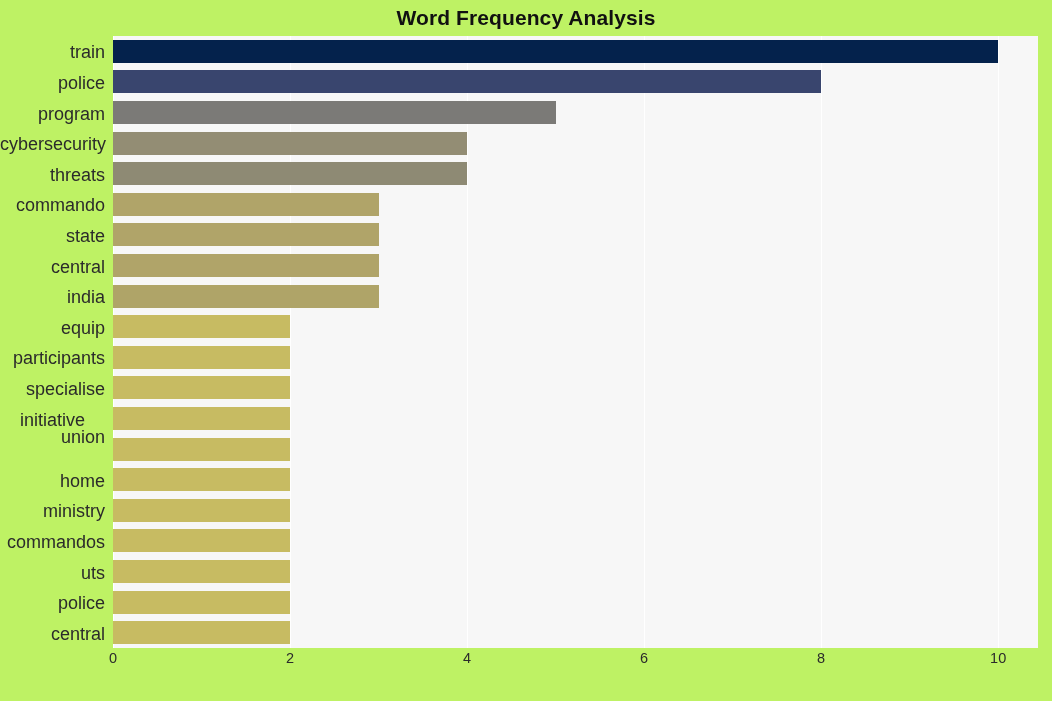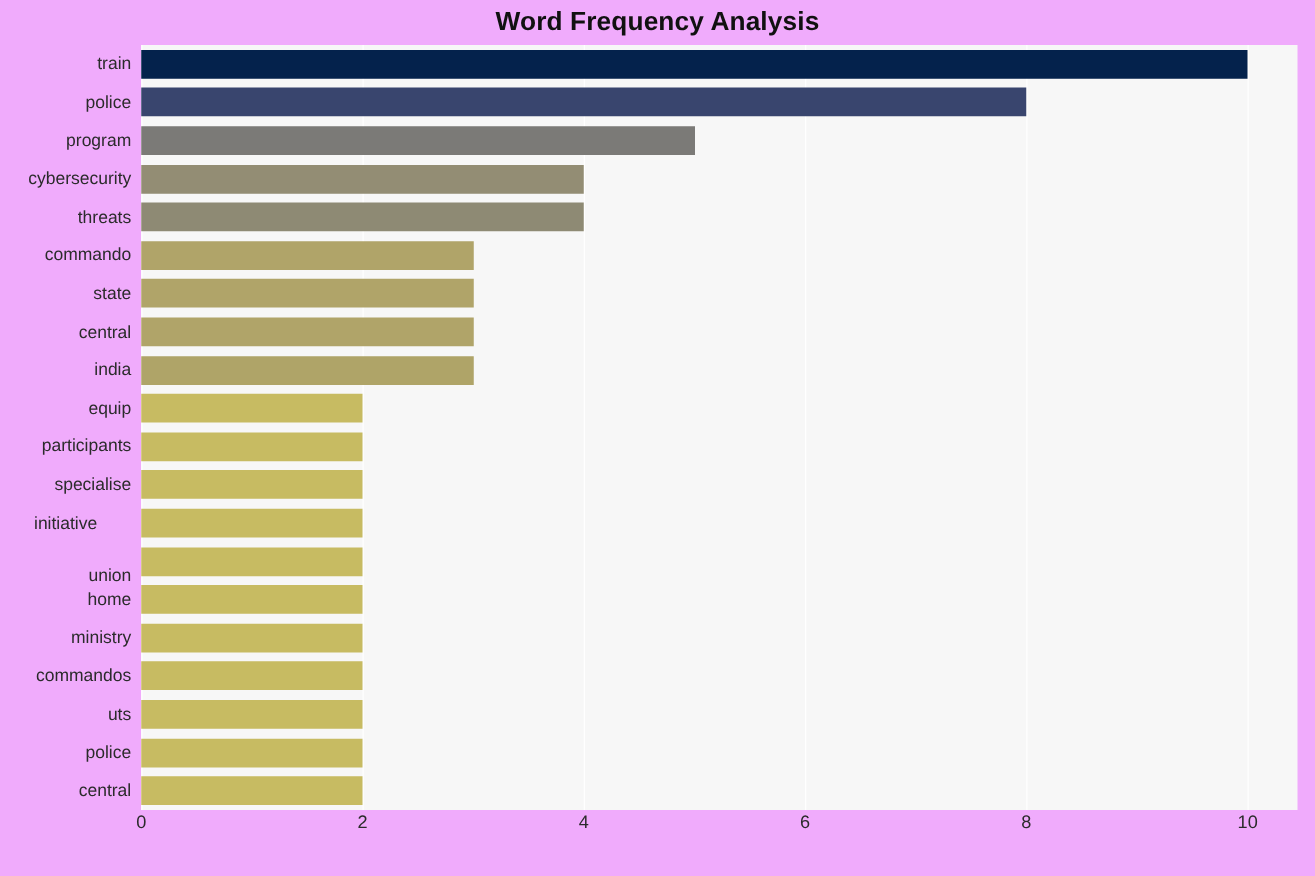--- a/index.html
+++ b/index.html
@@ -11,21 +11,21 @@
     width: 1052px;
     height: 701px;
     font-family: "Liberation Sans", sans-serif;
     overflow: hidden;
   }
 
   #chart-root {
     position: relative;
     width: 1052px;
     height: 701px;
-    background: #f0abfc;
+    background: #bef264;
   }
 
   
   #chart-title {
     position: absolute;
     left: 0;
     top: 6px;
     width: 1052px;
     text-align: center;
     font-size: 21px;
@@ -73,21 +73,21 @@
     left: 0;
     top: 36px;
     width: 105px;
     height: 612px;
   }
   .y-tick-label {
     position: absolute;
     right: 0;
     width: 105px;
     text-align: right;
-    font-size: 14px;
+    font-size: 18px;
     color: #2b2b2b;
     white-space: nowrap;
   }
 
   
   #x-axis-labels {
     position: absolute;
     left: 0;
     top: 650px;
     width: 1052px;
@@ -157,21 +157,21 @@
       <div class="y-tick-label" style="top: 98.1px; color: rgb(43, 43, 43); text-align: right;">cybersecurity</div>
       <div class="y-tick-label" style="top: 128.7px; color: rgb(43, 43, 43);">threats</div>
       <div class="y-tick-label" style="top: 159.3px; color: rgb(43, 43, 43);">commando</div>
       <div class="y-tick-label" style="top: 189.9px; color: rgb(43, 43, 43); margin-left: 31px;">state</div>
       <div class="y-tick-label" style="top: 220.5px; color: rgb(43, 43, 43);">central</div>
       <div class="y-tick-label" style="top: 251.1px; color: rgb(43, 43, 43);">india</div>
       <div class="y-tick-label" style="top: 281.7px; color: rgb(43, 43, 43); margin-left: 32px;">equip</div>
       <div class="y-tick-label" style="top: 312.3px; color: rgb(43, 43, 43);">participants</div>
       <div class="y-tick-label" style="top: 342.9px; color: rgb(43, 43, 43);">specialise</div>
       <div class="y-tick-label" style="top: 373.5px; color: rgb(43, 43, 43); text-align: center;">initiative</div>
-      <div class="y-tick-label" style="top: 416px; color: rgb(43, 43, 43);">union</div>
+      <div class="y-tick-label" style="top: 391px; color: rgb(43, 43, 43);">union</div>
       <div class="y-tick-label" style="top: 434.7px; color: rgb(43, 43, 43);">home</div>
       <div class="y-tick-label" style="top: 465.3px; color: rgb(43, 43, 43);">ministry</div>
       <div class="y-tick-label" style="top: 495.9px; color: rgb(43, 43, 43);">commandos</div>
       <div class="y-tick-label" style="top: 526.5px; color: rgb(43, 43, 43);">uts</div>
       <div class="y-tick-label" style="top: 557.1px; color: rgb(43, 43, 43);">police</div>
       <div class="y-tick-label" style="top: 587.7px; color: rgb(43, 43, 43);">central</div>
     </div>
 
   <div id="x-axis-labels">
       <div class="x-tick-label" style="left: 113px; color: rgb(43, 43, 43);">0</div>

